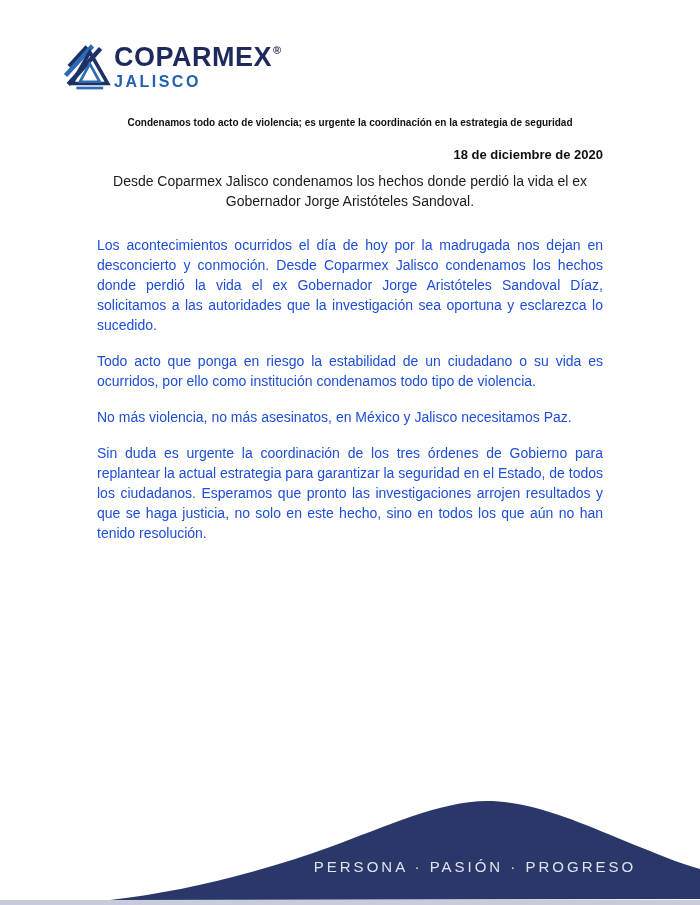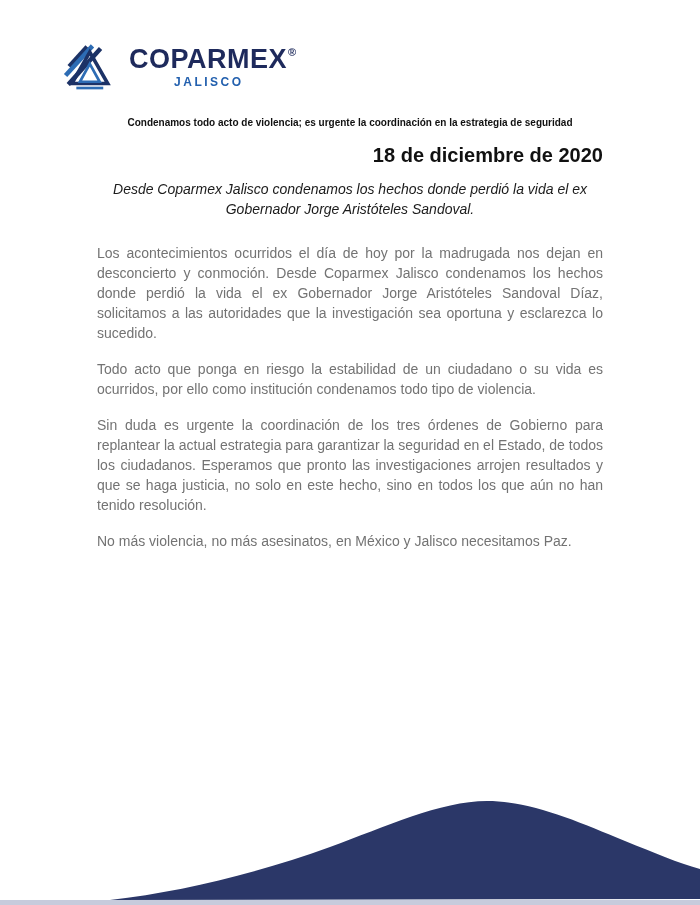--- a/index.html
+++ b/index.html
@@ -12,87 +12,85 @@
     background: #ffffff;
     overflow: hidden;
     font-family: "Liberation Sans", "DejaVu Sans", sans-serif;
     color: #1b1b1b;
   }
 
   
   .logo {
     display: flex;
     align-items: center;
-    gap: 15px;
     padding-left: 62px;
     padding-top: 42px;
   }
   .logo-icon { flex: 0 0 auto; display: block; }
   .wordmark { display: flex; flex-direction: column; }
   .brand-line {
     font-weight: bold;
     font-size: 27px;
     letter-spacing: 0.5px;
     color: #1e2a5c;
     line-height: 1;
     white-space: nowrap;
   }
   .brand-reg {
     font-size: 11px;
     vertical-align: 12px;
     margin-left: 1px;
   }
   .brand-region {
     font-weight: bold;
-    font-size: 12px;
+    font-size: 16px;
     letter-spacing: 2.5px;
     color: #2360ae;
-    text-align: center;
+    text-align: left;
     padding-right: 8px;
     margin-top: 3px;
     line-height: 1;
   }
 
   
   .doc {
     padding: 0 97px;
   }
   .doc-title {
     margin: 22px auto 0 auto;
     max-width: 512px;
     font-size: 10px;
     font-weight: bold;
     line-height: 20px;
     text-align: center;
     color: #111111;
   }
   .doc-date {
     margin-top: 12px;
-    font-size: 20px;
+    font-size: 13px;
     font-weight: bold;
     line-height: 20px;
     text-align: right;
     color: #111111;
   }
   .doc-lead {
-    margin: 14px auto 0 auto;
+    margin: 6px auto 0 auto;
     max-width: 512px;
-    font-style: italic;
     font-size: 14px;
     line-height: 20px;
     text-align: center;
     color: #1b1b1b;
   }
   .doc-lead { margin-bottom: 24px; }
   .body-p {
     font-size: 14px;
     line-height: 20px;
     text-align: justify;
     margin-bottom: 16px;
-    color: #737373;
+    color: #1d4ed8;
   }
 
   
   .footer {
     position: absolute;
     left: 0;
     bottom: 0;
     width: 700px;
     height: 115px;
   }
@@ -131,30 +129,31 @@
       <div class="brand-region">JALISCO</div>
     </div>
   </header>
 
   <main class="doc">
     <h1 class="doc-title">Condenamos todo acto de violencia; es urgente la coordinación en la estrategia de seguridad</h1>
     <div class="doc-date">18 de diciembre de 2020</div>
     <p class="doc-lead">Desde Coparmex Jalisco condenamos los hechos donde perdió la vida el ex Gobernador Jorge Aristóteles Sandoval.</p>
     <p class="body-p">Los acontecimientos ocurridos el día de hoy por la madrugada nos dejan en desconcierto y conmoción. Desde Coparmex Jalisco condenamos los hechos donde perdió la vida el ex Gobernador Jorge Aristóteles Sandoval Díaz, solicitamos a las autoridades que la investigación sea oportuna y esclarezca lo sucedido.</p>
     <p class="body-p">Todo acto que ponga en riesgo la estabilidad de un ciudadano o su vida es ocurridos, por ello como institución condenamos todo tipo de violencia.</p>
+    <p class="body-p">No más violencia, no más asesinatos, en México y Jalisco necesitamos Paz.</p>
     <p class="body-p">Sin duda es urgente la coordinación de los tres órdenes de Gobierno para replantear la actual estrategia para garantizar la seguridad en el Estado, de todos los ciudadanos. Esperamos que pronto las investigaciones arrojen resultados y que se haga justicia, no solo en este hecho, sino en todos los que aún no han tenido resolución.</p>
-    <p class="body-p">No más violencia, no más asesinatos, en México y Jalisco necesitamos Paz.</p>
   </main>
 
   <footer class="footer">
     <svg viewBox="0 0 700 115" preserveAspectRatio="none">
       <path d="M110 110
                C 180 102, 255 84, 330 57
                C 385 37, 440 11, 487 11
                C 530 11, 575 30, 625 51
                C 655 63, 678 73, 700 79
                L 700 109
                L 110 110 Z" fill="#2b3768"></path>
       <rect x="0" y="110" width="700" height="5" fill="#c7cbdc"></rect>
     </svg>
+    <div class="footer-slogan">PERSONA · PASIÓN · PROGRESO</div>
   </footer>
 
 </div>
 
 </body></html>

